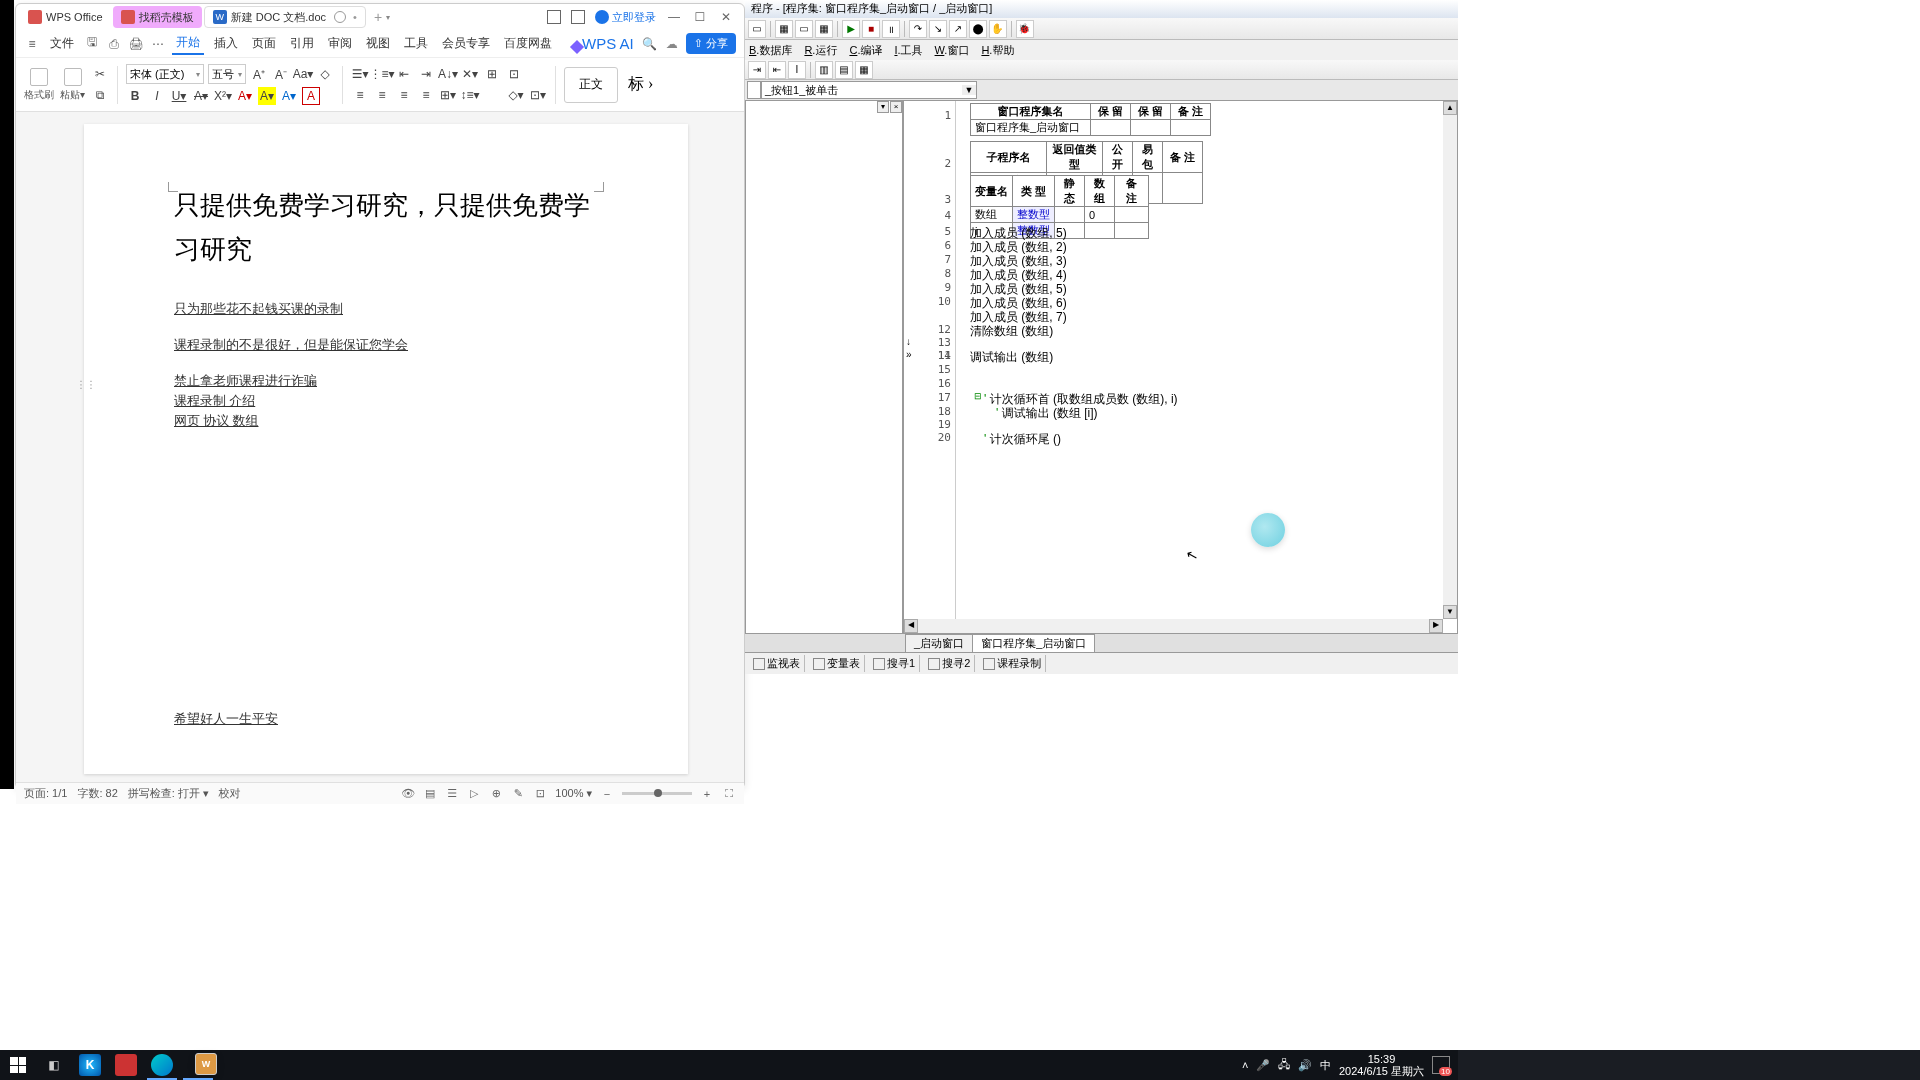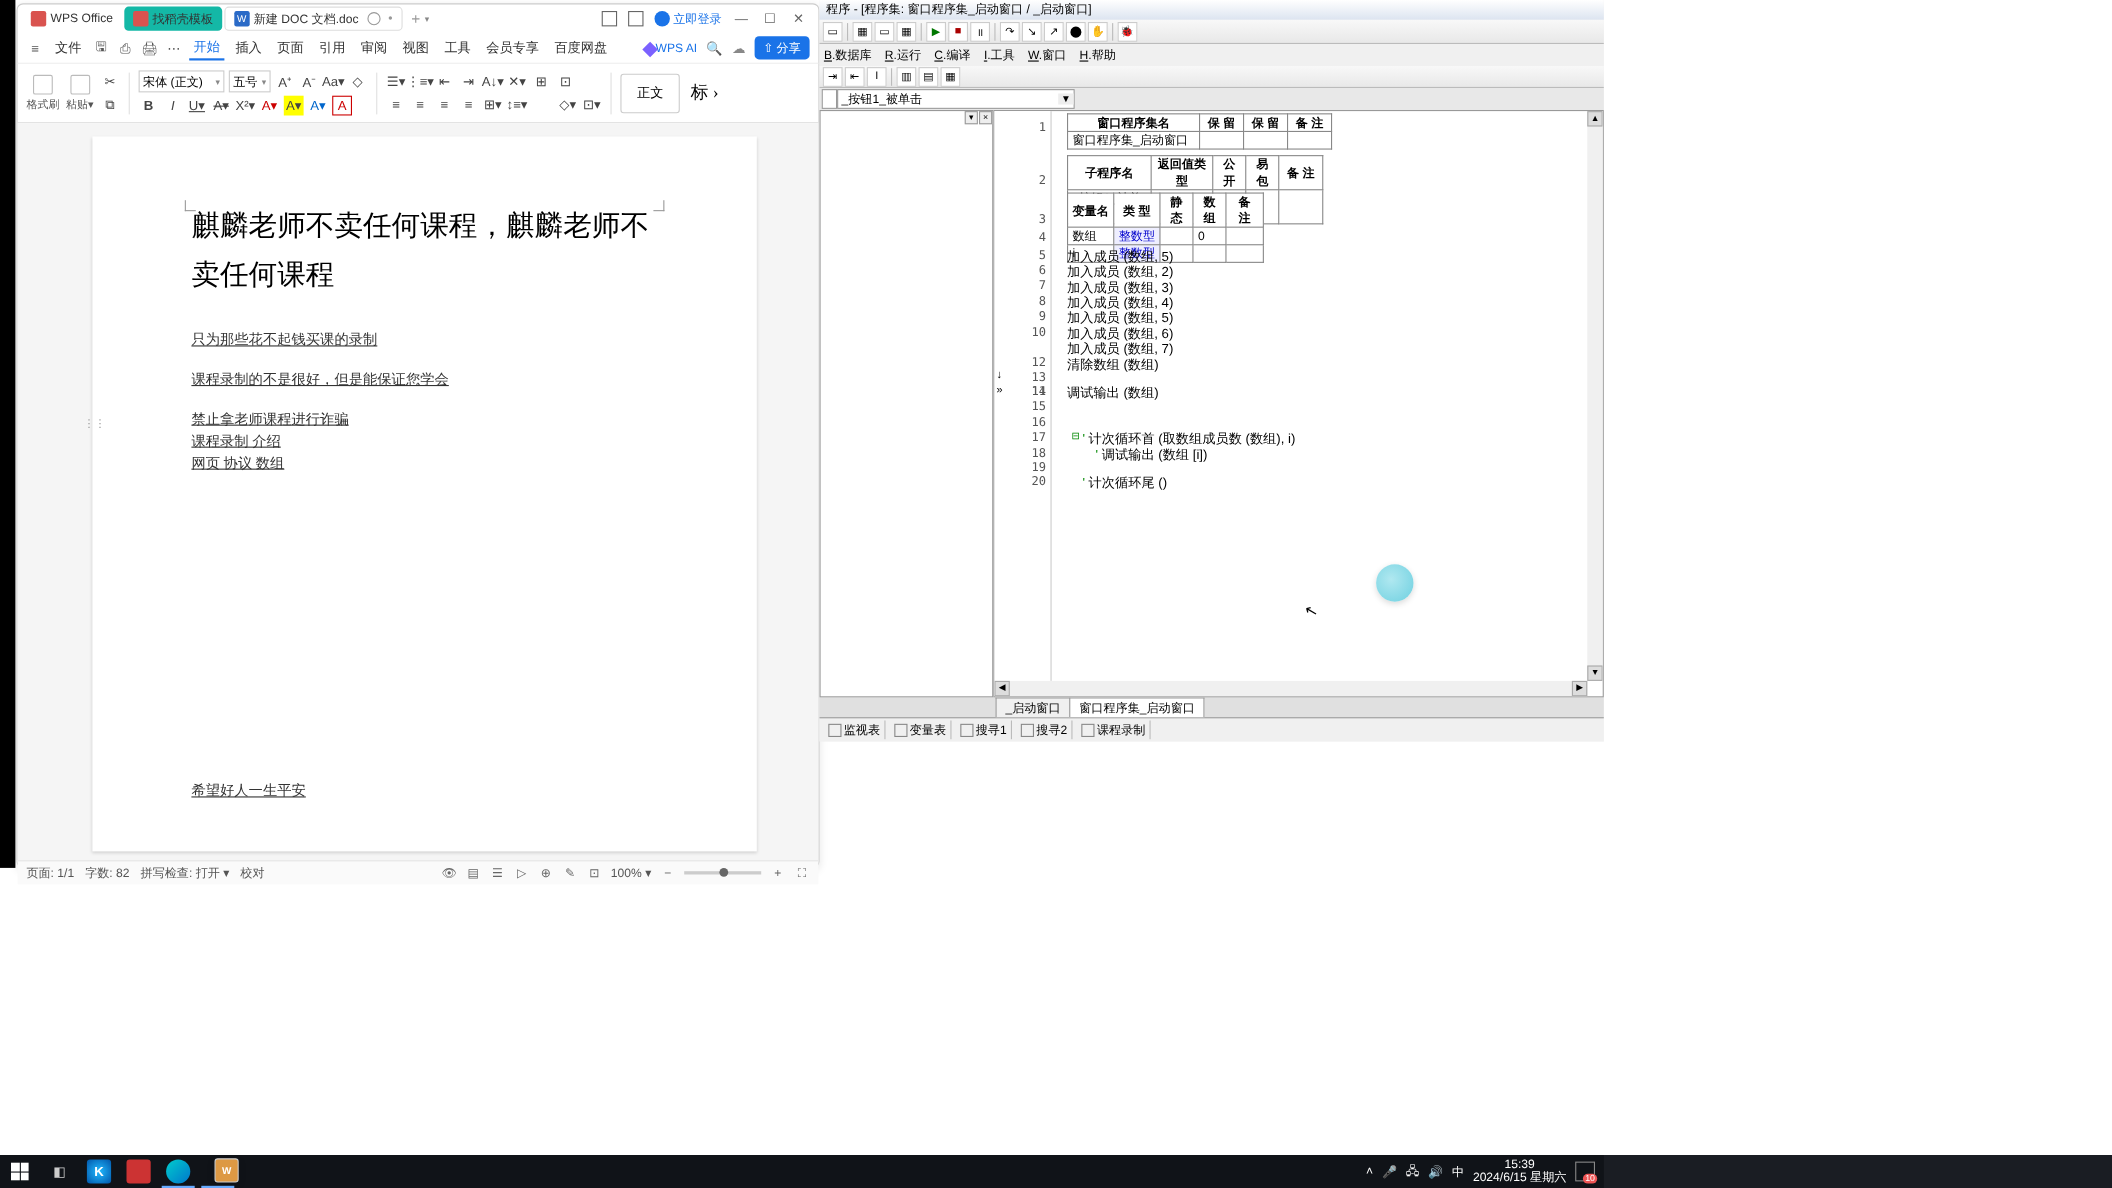--- a/index.html
+++ b/index.html
@@ -3,39 +3,39 @@
 <meta charset="utf-8">
 <style>
 * { margin: 0; padding: 0; box-sizing: border-box; font-family: "Microsoft YaHei", sans-serif; }
 body { width: 1920px; height: 1080px; overflow: hidden; background: #fff; position: relative; font-size: 12px; }
 
 
 .wps { position: absolute; left: 15px; top: 3px; width: 730px; height: 786px; background: #fff; border: 1px solid #ccc; border-radius: 6px; box-shadow: 0 2px 8px rgba(0,0,0,0.1); }
 .wps-titlebar { height: 26px; display: flex; align-items: center; padding: 0 4px; }
 .wps-tab { display: flex; align-items: center; gap: 4px; padding: 2px 8px; margin-right: 2px; border-radius: 4px; height: 22px; }
 .wps-tab.home { background: #fff; }
-.wps-tab.find { background: #14b8a6; }
+.wps-tab.find { background: #f0abfc; }
 .wps-tab.active { background: #fff; border: 1px solid #ddd; }
 .wps-logo { width: 14px; height: 14px; background: #d9534f; border-radius: 2px; }
 .wps-logo.blue { background: #2a6ac7; color:#fff; font-size:9px; display:flex; align-items:center; justify-content:center; }
 .wps-tab-text { font-size: 11px; color: #333; }
 .tab-circle { width: 12px; height: 12px; border: 1px solid #999; border-radius: 50%; margin-left: 4px; }
 .tab-close { font-size: 11px; color: #999; margin-left: 3px; }
 .titlebar-right { margin-left: auto; display: flex; align-items: center; gap: 10px; padding-right: 6px; }
 .dual-icon { width: 14px; height: 14px; border: 1px solid #666; }
 .login { display: flex; align-items: center; gap: 3px; color: #1a73e8; font-size: 11px; }
 .login-avatar { width: 14px; height: 14px; border-radius: 50%; background: #1a73e8; }
 .win-btn { width: 16px; text-align: center; color: #666; font-size: 12px; }
 
 .wps-menubar { height: 28px; display: flex; align-items: center; padding: 0 8px; gap: 6px; border-bottom: 1px solid #eee; }
 .menu-icon { width: 16px; height: 16px; color: #555; display: flex; align-items: center; justify-content: center; }
 .menu-tab { padding: 2px 4px; font-size: 12px; color: #333; }
 .menu-tab.active { color: #1a73e8; border-bottom: 2px solid #1a73e8; }
 .menubar-right { margin-left: auto; display: flex; align-items: center; gap: 8px; }
-.wps-ai { color: #1a73e8; font-size: 11px; display:flex; align-items:flex-end; gap:0;}
+.wps-ai { color: #1a73e8; font-size: 15px; display:flex; align-items:flex-end; gap:0;}
 .wps-ai-diamond { width:10px;height:10px;background:#7b61ff;transform:rotate(45deg);}
 .share-btn { background: #1a73e8; color: #fff; padding: 3px 8px; border-radius: 4px; font-size: 11px; display:flex; align-items:center; gap:3px;}
 .cloud-icon { color: #888; }
 
 .wps-toolbar { display: flex; padding: 4px 8px; gap: 6px; align-items: center; border-bottom: 1px solid #e0e0e0; height: 54px; }
 .tb-group { display: flex; flex-direction: column; align-items: center; gap: 2px; font-size: 10px; color: #555; }
 .tb-group .tb-icon { width: 18px; height: 18px; border: 1px solid #bbb; border-radius: 2px; }
 .tb-sep { width: 1px; height: 38px; background: #e0e0e0; margin: 0 2px; }
 .tb-row { display: flex; flex-direction: column; gap: 3px; }
 .tb-line { display: flex; align-items: center; gap: 4px; }
@@ -275,21 +275,21 @@
     <div class="style-box">
         <span>正文</span>
       </div>
     <span class="style-label"><span>标</span> ›</span>
   </div>
 
   <div class="wps-canvas">
     <div class="page">
       <span class="ruler-mark l"></span>
       <span class="ruler-mark r"></span>
-      <div class="doc-title">麒麟老师不卖任何课程，麒麟老师不卖任何课程</div>
+      <div class="doc-title">只提供免费学习研究，只提供免费学习研究</div>
       <div class="doc-p" style="margin-top:28px">只为那些花不起钱买课的录制</div>
       <div class="doc-p">课程录制的不是很好，但是能保证您学会</div>
       <div class="doc-p">禁止拿老师课程进行诈骗</div>
       <div class="doc-p" style="margin-top:2px">课程录制  介绍</div>
       <div class="doc-p" style="margin-top:2px">网页 协议 数组</div>
       <div class="doc-p last">希望好人一生平安</div>
     </div>
     <span class="drag-handle">⋮⋮</span>
   </div>
 

